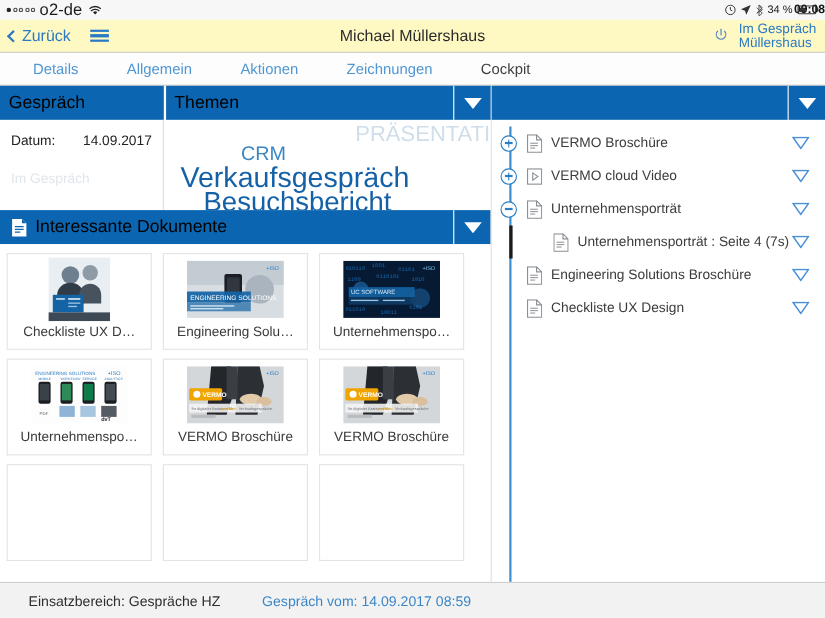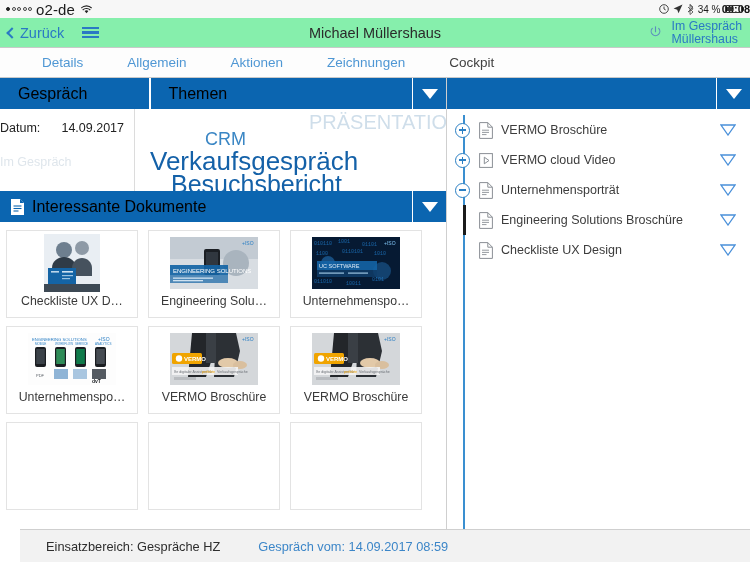--- a/index.html
+++ b/index.html
@@ -32,21 +32,21 @@
   }
   .sb-right { margin-left:auto; display:flex; align-items:center; gap:4px; font-size:10px;}
   .batt { display:flex; align-items:center; }
   .batt-body { width:17px; height:8px; border:1px solid #333; border-radius:1.5px; position:relative; }
   .batt-fill { position:absolute; left:1px; top:1px; bottom:1px; width:34%; background:#333; }
   .batt-cap { width:1.5px; height:4px; background:#333; margin-left:1px; border-radius:0 1px 1px 0; }
 
   
   .navbar {
     height: 30px; width:100%;
-    background:#86efac;
+    background:#fef9c3;
     border-bottom:1px solid #c9c9c9;
     display:flex; align-items:center;
     position:relative; padding: 0 8px;
   }
   .nav-back { display:flex; align-items:center; gap:3px; color:#2a79c4; font-size:14.5px; cursor:pointer;}
   .chev-left {
     width:8px; height:8px; border-left:2.2px solid #2a79c4; border-bottom:2.2px solid #2a79c4;
     transform: rotate(45deg); margin-right:1px;
   }
   .hamburger { margin-left:18px; display:flex; flex-direction:column; gap:2.5px; cursor:pointer;}
@@ -58,25 +58,25 @@
   .nav-right { margin-left:auto; display:flex; align-items:center; gap:9px; z-index:2;}
   .power-icon { width:15px; height:15px; color:#4a7fb5; }
   .nav-status { color:#2a79c4; font-size:12.3px; line-height:13px; text-align:left; }
 
   
   .tabbar {
     height:30px; width:100%;
     background:#fdfdfd;
     border-bottom:1px solid #c9c9c9;
     display:flex; align-items:center;
-    padding-left: 20px; gap: 0px;
+    padding-left: 8px; gap: 0px;
   }
   .tab { font-size:13.5px; color:#4f97d4; padding: 0 22px; cursor:pointer; }
   .tab.active { color:#404040; }
-  .ph-label { padding-left:18px; }
+  .ph-label { padding-left:8px; }
   .ph-caret {
     width:34px; height:100%;
     display:flex; align-items:center; justify-content:center;
     border-left:1.5px solid #fff; cursor:pointer;
   }
   .caret-down {
     width:0; height:0; border-left:8px solid transparent; border-right:8px solid transparent;
     border-top:10px solid #fff;
   }
   .ph-sep { width:1.5px; height:100%; background:#fff; }
@@ -86,21 +86,21 @@
   .body-area { position:absolute; top:78px; left:0; right:0; bottom:33px; display:flex; }
   .col-left { width:447px; display:flex; flex-direction:column; border-right:1.5px solid #cfcfcf; }
   .col-right { flex:1; display:flex; flex-direction:column; }
 
   .row-top { height:113px; display:flex; flex-direction:column; }
   .row-top-header { display:flex; height:31px; }
   .hdr-gespraech { width:149px; background:#0b65b0; display:flex; align-items:center; }
   .hdr-themen { flex:1; background:#0b65b0; display:flex; align-items:center; }
   .row-top-body { flex:1; display:flex; background:#fff; }
 
-  .gespraech-body { width:135px; border-right:1px solid #dcdcdc; padding:12px 10px 0 0; }
+  .gespraech-body { width:149px; border-right:1px solid #dcdcdc; padding:12px 10px 0 10px; }
   .g-row { display:flex; justify-content:space-between; font-size:12.5px; color:#222; margin-bottom:20px;}
   .g-row .lbl { color:#222; }
   .g-row .val { color:#222; }
   .g-status { font-size:12.5px; color:#dfe6ec; }
 
   
   .cloud { flex:1; position:relative; overflow:hidden; }
   .cw { position:absolute; white-space:nowrap; font-weight:normal; line-height:1; }
 
   
@@ -139,21 +139,20 @@
   .chrono-label { font-size:12.5px; color:#3c3c3c; margin-left:8px; white-space:nowrap; }
   .chrono-caret { margin-left:auto; margin-right:14px; cursor:pointer; }
   .chrono-row.child { padding-left:30px; }
 
   
   .footer {
     position:absolute; bottom:0; left:0; right:0; height:33px;
     background:#f2f2f2; border-top:1px solid #cfcfcf;
     display:flex; align-items:center; padding-left:26px; gap:38px;
     font-size:12.8px;
-    margin-left:20px;
   }
   .f-left { color:#2d2d2d; }
   .f-right { color:#3c86c8; }
 
   svg { display:block; }
 </style>
 </head>
 <body>
 
 <div class="app">
@@ -511,20 +510,40 @@
                   </g>
                 </svg>
               </span>
               <span class="chrono-label">Unternehmensporträt</span>
               <span class="chrono-caret">
                 <svg width="16" height="12" viewBox="0 0 16 12">
                   <path d="M1 1h14L8 11z" fill="none" stroke="#4a90d9" stroke-width="1.3"></path>
                 </svg>
               </span>
             </div>
+            <div class="chrono-row child">
+              <span class="tl-spacer"></span>
+              <span class="chrono-icon">
+                <svg width="14" height="17" viewBox="0 0 14 17">
+                  <path d="M0.6 0.6h8.2l4.6 4.6v11.2H0.6z" fill="#fff" stroke="#8a8f95" stroke-width="1"></path>
+                  <path d="M8.8 0.6v4.6h4.6" fill="none" stroke="#8a8f95" stroke-width="1"></path>
+                  <g stroke="#8a8f95" stroke-width="0.9">
+                    <path d="M3 8.2h7"></path>
+                    <path d="M3 10.4h7"></path>
+                    <path d="M3 12.6h4.5"></path>
+                  </g>
+                </svg>
+              </span>
+              <span class="chrono-label">Unternehmensporträt : Seite 4 (7s)</span>
+              <span class="chrono-caret">
+                <svg width="16" height="12" viewBox="0 0 16 12">
+                  <path d="M1 1h14L8 11z" fill="none" stroke="#4a90d9" stroke-width="1.3"></path>
+                </svg>
+              </span>
+            </div>
             <div class="chrono-row">
               <span class="tl-spacer"></span>
               <span class="chrono-icon">
                 <svg width="14" height="17" viewBox="0 0 14 17">
                   <path d="M0.6 0.6h8.2l4.6 4.6v11.2H0.6z" fill="#fff" stroke="#8a8f95" stroke-width="1"></path>
                   <path d="M8.8 0.6v4.6h4.6" fill="none" stroke="#8a8f95" stroke-width="1"></path>
                   <g stroke="#8a8f95" stroke-width="0.9">
                     <path d="M3 8.2h7"></path>
                     <path d="M3 10.4h7"></path>
                     <path d="M3 12.6h4.5"></path>

